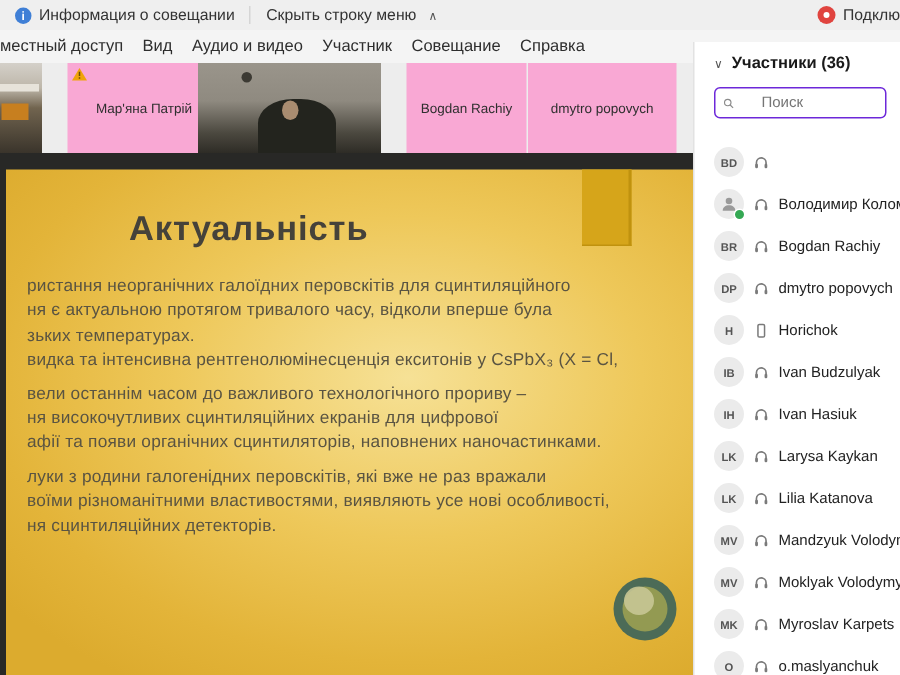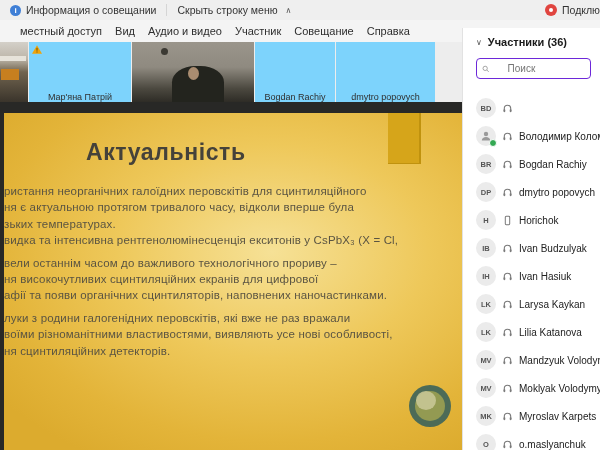--- a/index.html
+++ b/index.html
@@ -13,48 +13,48 @@
   .info-ic{width:11px;height:11px;border-radius:50%;background:#3f7fd6;color:#fff;
     font-size:8px;font-weight:bold;display:flex;align-items:center;justify-content:center;margin-left:10px;}
   .tb-divider{width:1px;height:12px;background:#d5d5d5;margin:0 10px;}
   .chev{font-size:8px;color:#555;margin-left:3px;}
   .tb-right{margin-left:auto;display:flex;align-items:center;gap:5px;padding-right:0;white-space:nowrap;}
   .rec-ic{width:12px;height:12px;border-radius:50%;background:#e0443f;position:relative;}
   .rec-ic::after{content:"";position:absolute;left:4px;top:4px;width:4px;height:4px;border-radius:50%;background:#fff;}
 
   
   .menubar{position:absolute;top:20px;left:0;width:600px;height:22px;background:#f4f4f4;
-    display:flex;align-items:center;gap:13px;font-size:11px;color:#2e2e2e;padding-left:20px;}
+    display:flex;align-items:center;gap:13px;font-size:11px;color:#2e2e2e;}
   .menubar span{white-space:nowrap;}
 
   
   .videostrip{position:absolute;top:42px;left:0;width:462px;height:60px;background:#ededed;}
   .vtile{position:absolute;top:0;height:60px;overflow:hidden;}
-  .vtile.nametile{background:#7dd3fc;display:flex;align-items:flex-end;justify-content:center;}
+  .vtile.nametile{background:#f9a8d4;display:flex;align-items:center;justify-content:center;margin-left:16px;}
   .vtile .pname{font-size:9px;color:#2f2f2f;white-space:nowrap;}
   .warn{position:absolute;left:3px;top:3px;width:10px;height:9px;}
   .t-room{background:linear-gradient(180deg,#d4d0c9 0%,#bdb6a9 28%,#71644f 50%,#3a342b 100%);}
   .room-box{position:absolute;left:1px;top:27px;width:18px;height:11px;background:#c77f1f;}
   .room-shelf{position:absolute;left:0;top:14px;width:26px;height:5px;background:#e7e3da;}
   .t-man{background:linear-gradient(180deg,#9a958b 0%,#8f8a80 42%,#4b483f 78%,#2e2c26 100%);}
   .clock{position:absolute;left:29px;top:6px;width:7px;height:7px;border-radius:50%;background:#3c3a33;}
   .person{position:absolute;left:40px;bottom:0;width:52px;height:36px;background:#23241e;border-radius:45% 45% 0 0;}
   .face{position:absolute;left:56px;bottom:22px;width:11px;height:13px;border-radius:50%;background:#a98c70;}
 
   
   .presentation{position:absolute;top:102px;left:0;width:462px;height:348px;background:#282826;}
   .slide{position:absolute;top:11px;left:4px;width:462px;height:365px;
     background:radial-gradient(ellipse 75% 65% at 58% 38%,#f6e196 0%,#eec85a 45%,#e3b439 80%,#dcab2e 100%);}
   .slide-title{position:absolute;top:26px;left:82px;font-size:23px;font-weight:bold;
     color:#45423a;letter-spacing:0.6px;}
   .accent-rect{position:absolute;top:0;left:384px;width:33px;height:51px;background:#d6a51a;
     border-right:2px solid #c0920e;border-bottom:1px solid #c0920e;}
   .slide-body{position:absolute;top:70px;left:0;right:10px;font-size:11.5px;
     line-height:16.4px;color:#5a5442;letter-spacing:0.15px;}
-  .slide-body .para{margin-bottom:6px;}
+  .slide-body .para{margin-bottom:6px;margin-left:14px;}
   .slide-body .line{white-space:nowrap;}
   .deco-circle{position:absolute;left:405px;top:272px;width:42px;height:42px;border-radius:50%;
     background:#4c6b57;}
   .deco-circle .inner{position:absolute;left:6px;top:6px;width:30px;height:30px;border-radius:50%;background:#939a52;}
   .deco-circle .blob{position:absolute;left:7px;top:6px;width:20px;height:19px;border-radius:50%;
     background:#c8c795;opacity:.9;}
 
   
   .sidebar{position:absolute;top:28px;right:0;width:138px;bottom:0;background:#fff;
     border-left:1px solid #e2e2e2;}

